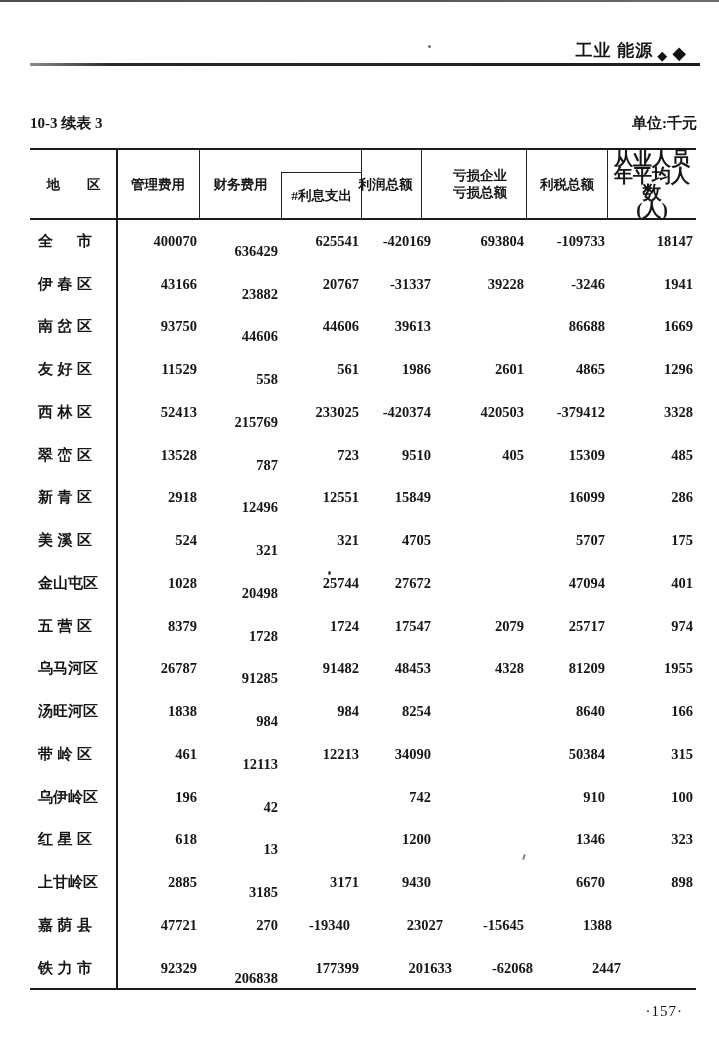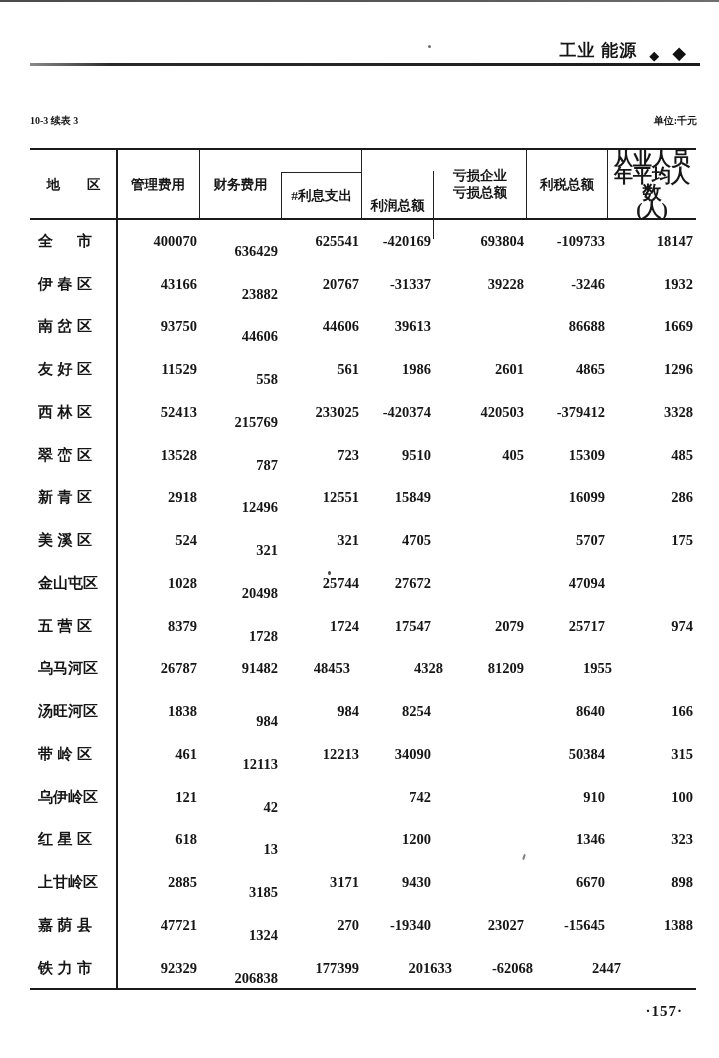--- a/index.html
+++ b/index.html
@@ -13,36 +13,36 @@
     color:#161616;
   }
   .top-scan-line {
     position:absolute; top:0; left:0; width:719px; height:2px;
     background:linear-gradient(to right,#2c2c2c 0%,#3a3a3a 60%,#555 100%);
     opacity:.85;
   }
   
   .masthead {
     position:absolute; top:38px; right:32px; height:24px;
-    display:flex; align-items:flex-end; gap:12px;
+    display:flex; align-items:flex-end; gap:4px;
     font-weight:700; font-size:17px; letter-spacing:1px;
     font-family:"Liberation Sans","DejaVu Sans",sans-serif;
   }
   .diamond { line-height:1; color:#111; }
   .diamond.small { font-size:13px; }
   .diamond.large { font-size:18px; }
   .masthead-rule {
     position:absolute; top:63px; left:30px; width:670px; height:3px;
     background:linear-gradient(to right,#8a8a8a 0%,#2a2a2a 12%,#1c1c1c 100%);
   }
   
   .subhead {
     position:absolute; top:114px; left:30px; right:22px;
     display:flex; justify-content:space-between; align-items:baseline;
-    font-size:10px; font-weight:700;gap:38px;
+    font-size:15px; font-weight:700;gap:38px;
   }
   
   .tablebox {
     position:absolute; left:30px; top:148px; width:666px; height:842px;
     border-top:2.5px solid #1b1b1b;
     border-bottom:2.5px solid #1b1b1b;
   }
   .thead {
     position:relative; height:70px;
     border-bottom:2.5px solid #1b1b1b;
@@ -51,21 +51,21 @@
   }
   .hcell {
     position:absolute; top:0; height:100%;
     display:flex; align-items:center; justify-content:center;
     white-space:pre-line;
   }
   .hdiv { border-right:1.6px solid #222; }
   .hc-region  { left:0;    width:87px; }
   .hc-admin   { left:87px; width:83px; }
   .hc-fingrp  { left:170px; width:162px; }
-  .hc-profit  { left:332px; width:72px;margin-top:21px; }
+  .hc-profit  { left:320px; width:72px; }
   .hc-loss    { left:404px; width:93px; }
   .hc-tax     { left:497px; width:81px; }
   .hc-staff   { left:578px; width:88px; font-size:19px; }
   .fin-label {
     position:absolute; left:0; top:0; width:81px; height:100%;
     display:flex; align-items:center; justify-content:center;
   }
   .interest-sub {
     position:absolute; left:81px; top:22px; right:0; bottom:0;
     border-left:1.6px solid #222; border-top:1.6px solid #222;
@@ -88,21 +88,21 @@
   .trow { display:flex; align-items:center; font-weight:700; font-size:14.5px; }
   .cell { height:100%; display:flex; align-items:center; }
   .cell.region { width:87px; padding-left:8px; font-size:15px; }
   .cell.num { justify-content:flex-end; padding-right:3px;
               font-family:"Liberation Serif","DejaVu Serif",serif; }
   .w1{width:83px;} .w2{width:81px;margin-top:20px;} .w3{width:81px;} .w4{width:72px;}
   .w5{width:93px;} .w6{width:81px;} .w7{width:88px;}
   
   .pageno {
     position:absolute; top:1003px; right:36px;
-    font-size:15px; font-weight:700; letter-spacing:1px;text-align:right;
+    font-size:15px; font-weight:400; letter-spacing:1px;text-align:right;
   }
   
   .speck { position:absolute; background:#2f2f2f; border-radius:50%; }
   .speck.s1 { left:428px; top:45px;  width:3px; height:3px; opacity:.7; }
   .speck.s2 { left:328px; top:571px; width:3px; height:4px; opacity:.9; }
   .speck.s3 { left:523px; top:854px; width:2px; height:6px; transform:rotate(18deg); opacity:.6; border-radius:1px; }
 </style>
 </head>
 <body>
 
@@ -165,21 +165,21 @@
               <span>春</span>
               <span>区</span>
             </span>
       </div>
       <div class="cell num w1">43166</div>
       <div class="cell num w2">23882</div>
       <div class="cell num w3">20767</div>
       <div class="cell num w4">-31337</div>
       <div class="cell num w5">39228</div>
       <div class="cell num w6">-3246</div>
-      <div class="cell num w7">1932</div>
+      <div class="cell num w7">1941</div>
     </div>
 
     <div class="trow">
       <div class="cell region">
         <span class="region-spread char-spread region-inner">
               <span>南</span>
               <span>岔</span>
               <span>区</span>
             </span>
       </div>
@@ -285,20 +285,21 @@
               <span>屯</span>
               <span>区</span>
             </span>
       </div>
       <div class="cell num w1">1028</div>
       <div class="cell num w2">20498</div>
       <div class="cell num w3">25744</div>
       <div class="cell num w4">27672</div>
       <div class="cell num w5"></div>
       <div class="cell num w6">47094</div>
+      <div class="cell num w7">401</div>
     </div>
 
     <div class="trow">
       <div class="cell region">
         <span class="region-spread char-spread region-inner">
               <span>五</span>
               <span>营</span>
               <span>区</span>
             </span>
       </div>
@@ -314,20 +315,21 @@
     <div class="trow">
       <div class="cell region">
         <span class="region-spread char-spread region-inner">
               <span>乌</span>
               <span>马</span>
               <span>河</span>
               <span>区</span>
             </span>
       </div>
       <div class="cell num w1">26787</div>
+      <div class="cell num w2">91285</div>
       <div class="cell num w3">91482</div>
       <div class="cell num w4">48453</div>
       <div class="cell num w5">4328</div>
       <div class="cell num w6">81209</div>
       <div class="cell num w7">1955</div>
     </div>
 
     <div class="trow">
       <div class="cell region">
         <span class="region-spread char-spread region-inner">
@@ -365,21 +367,21 @@
 
     <div class="trow">
       <div class="cell region">
         <span class="region-spread char-spread region-inner">
               <span>乌</span>
               <span>伊</span>
               <span>岭</span>
               <span>区</span>
             </span>
       </div>
-      <div class="cell num w1">121</div>
+      <div class="cell num w1">196</div>
       <div class="cell num w2">42</div>
       <div class="cell num w3"></div>
       <div class="cell num w4">742</div>
       <div class="cell num w5"></div>
       <div class="cell num w6">910</div>
       <div class="cell num w7">100</div>
     </div>
 
     <div class="trow">
       <div class="cell region">
@@ -418,21 +420,20 @@
 
     <div class="trow">
       <div class="cell region">
         <span class="region-spread char-spread region-inner">
               <span>嘉</span>
               <span>荫</span>
               <span>县</span>
             </span>
       </div>
       <div class="cell num w1">47721</div>
-      <div class="cell num w2">1324</div>
       <div class="cell num w3">270</div>
       <div class="cell num w4">-19340</div>
       <div class="cell num w5">23027</div>
       <div class="cell num w6">-15645</div>
       <div class="cell num w7">1388</div>
     </div>
 
     <div class="trow">
       <div class="cell region">
         <span class="region-spread char-spread region-inner">

